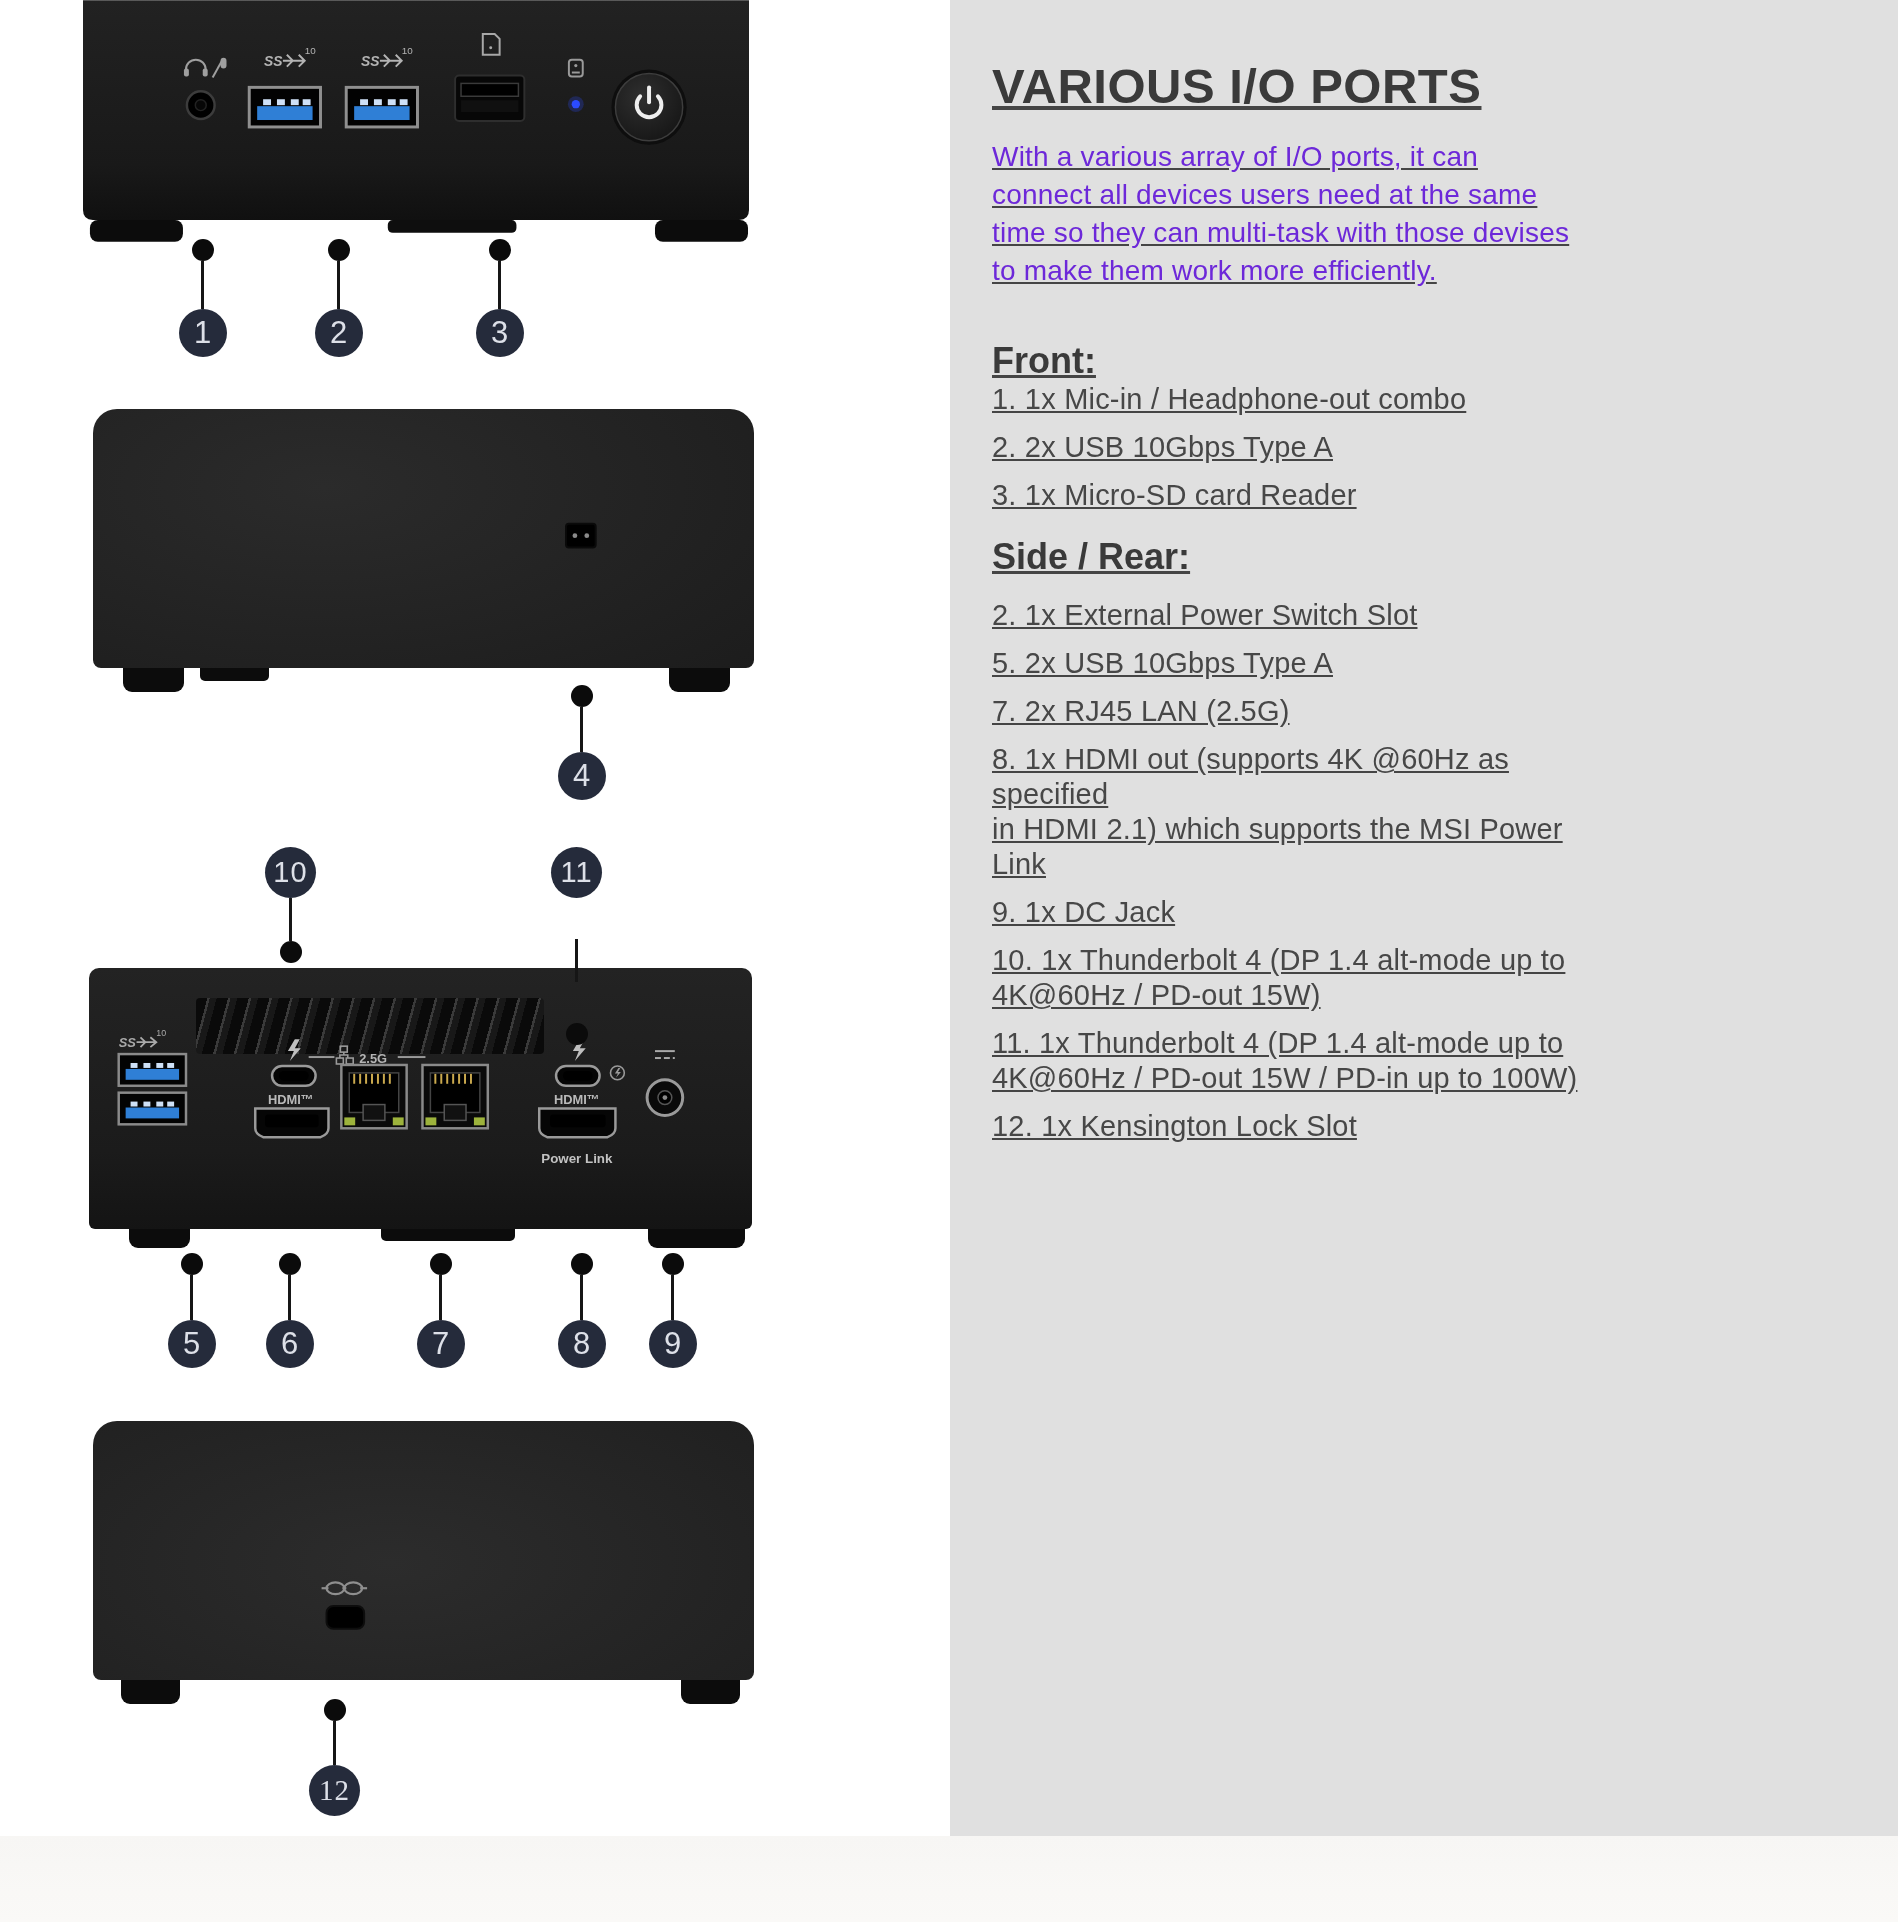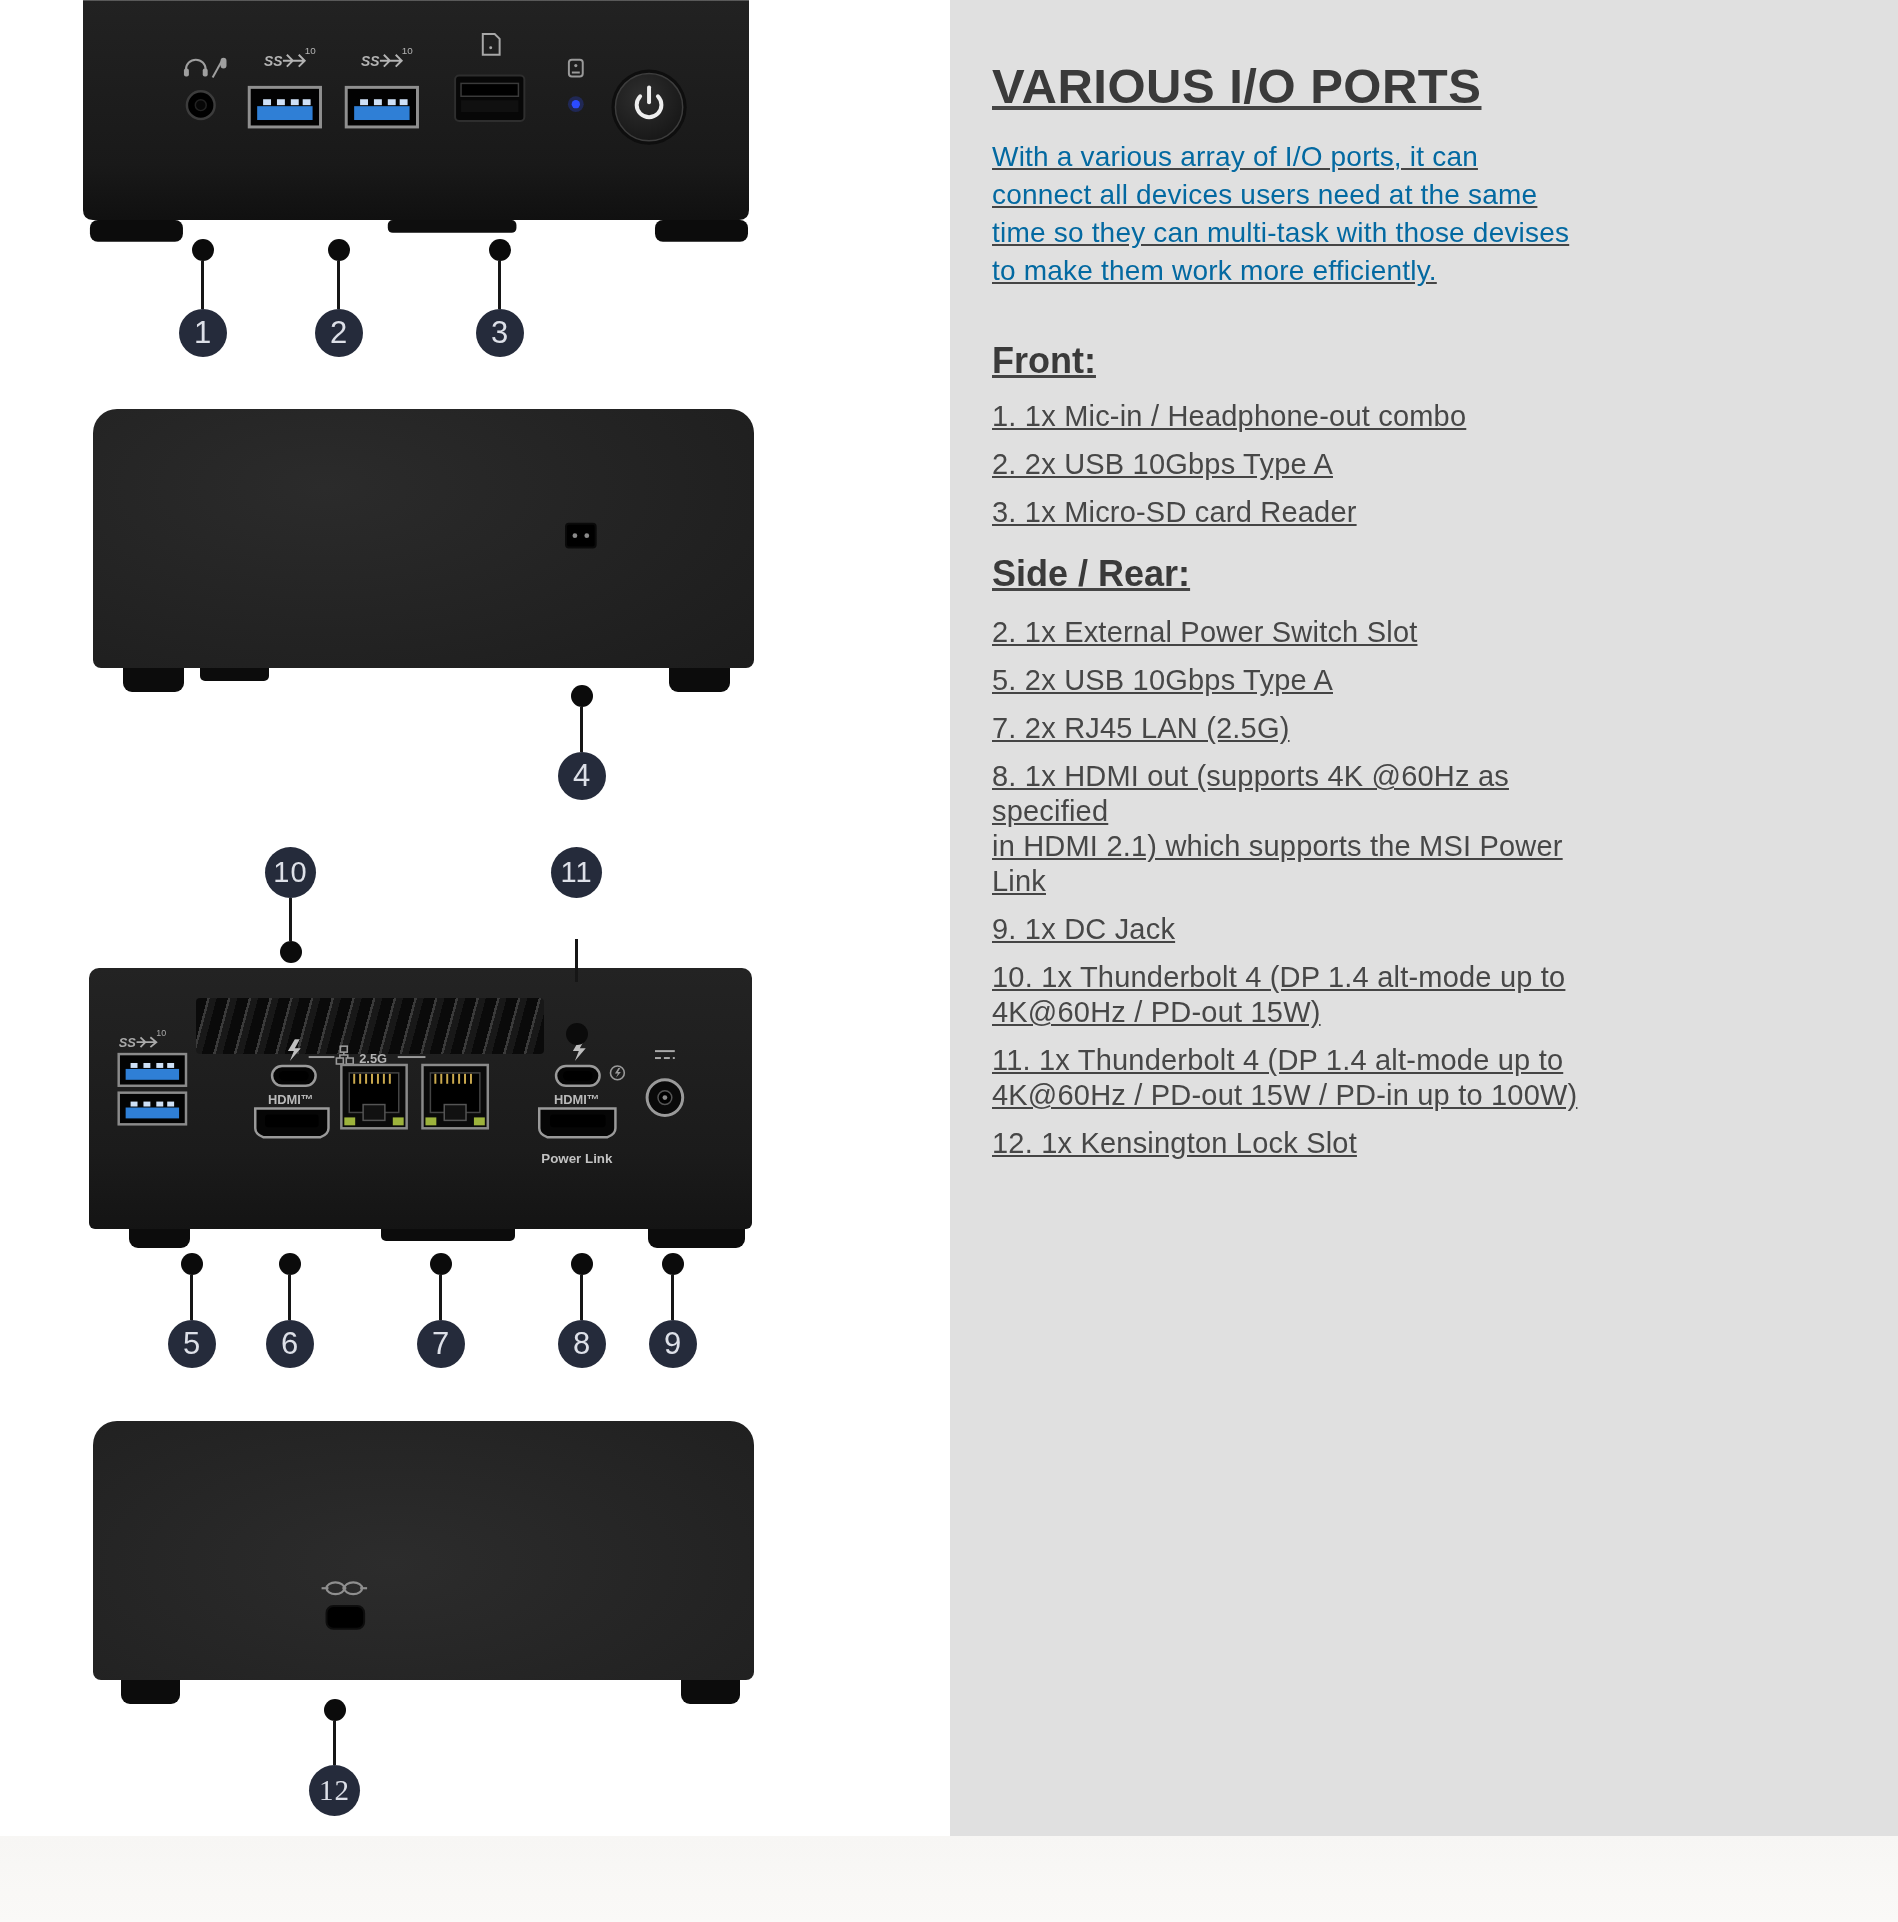--- a/index.html
+++ b/index.html
@@ -7,25 +7,25 @@
     position:relative;width:1899px;height:1923px;overflow:hidden;
     background:#ffffff;
     font-family:"Liberation Sans", sans-serif;
   }
   
   .gray-panel{position:absolute;left:950px;top:0;width:948px;height:1836px;background:#e0e0e0;}
   .bottom-band{position:absolute;left:0;top:1836px;width:1899px;height:86px;
     background:linear-gradient(180deg,#f7f6f4 0%,#faf9f7 100%);}
   .panel-text{position:absolute;left:992px;top:0;width:624px;color:#454545;text-decoration:underline;}
   .panel-title{margin-top:61px;font-size:49px;font-weight:bold;letter-spacing:0.5px;color:#3a3a3a;line-height:1.05;}
-  .panel-intro{margin-top:26px;font-size:28px;line-height:38px;letter-spacing:0.2px;white-space:pre-line;color:#0369a1;}
+  .panel-intro{margin-top:26px;font-size:28px;line-height:38px;letter-spacing:0.2px;white-space:pre-line;color:#6d28d9;}
   .sec-heading{font-size:36px;font-weight:bold;color:#3a3a3a;line-height:40px;}
   .sec-heading.front{margin-top:51px;}
   .sec-heading.siderear{margin-top:24px;}
-  .port-list{margin-top:18px;}
+  .port-list{margin-top:1px;}
   .port-list.second{margin-top:21px;}
   .port-item{font-size:29px;line-height:35px;letter-spacing:0.2px;margin-bottom:13px;white-space:pre-line;color:#474747;}
   
   .photo{position:absolute;}
   .foot{position:absolute;background:#0c0c0c;border-radius:0 0 9px 9px;}
   
   .box-face{position:absolute;left:0;top:0;width:661px;height:259px;
     border-radius:24px 24px 8px 8px;
     background:radial-gradient(120% 140% at 35% 30%,#2b2b2b 0%,#222222 45%,#171717 100%);}
   .p3-face{position:absolute;left:0;top:0;width:663px;height:261px;border-radius:10px 10px 6px 6px;

